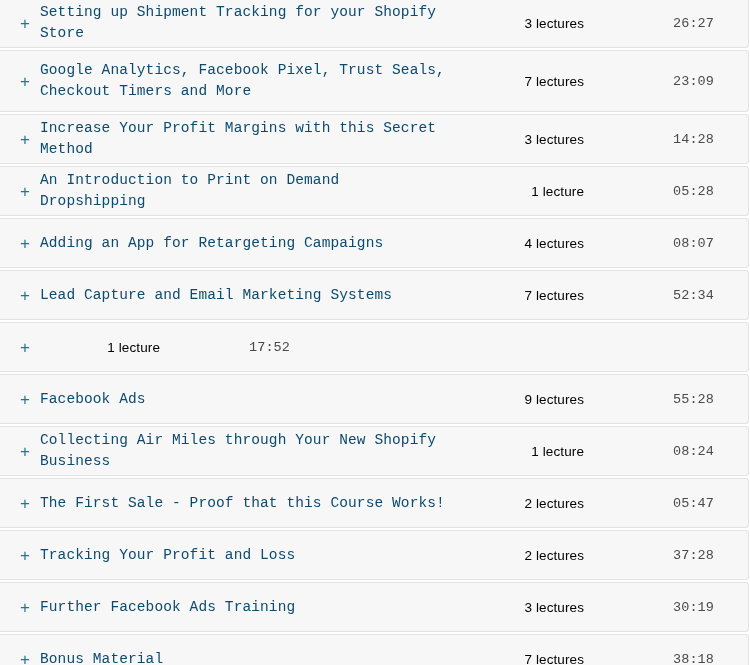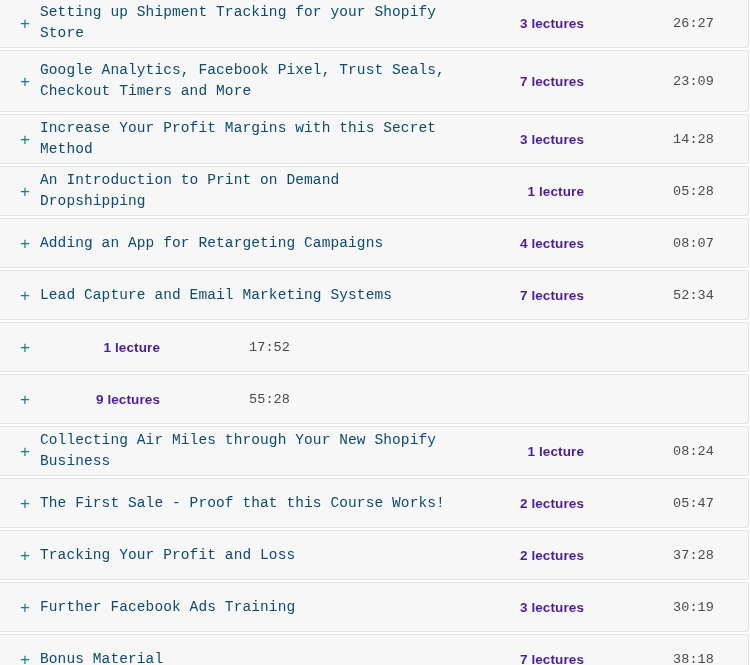--- a/index.html
+++ b/index.html
@@ -62,25 +62,24 @@
     letter-spacing: 0.1px;
     padding-right: 14px;
     max-width: 410px;
     font-family: Liberation Mono, monospace;
   }
 
   .lecture-count {
     flex: 0 0 auto;
     width: 120px;
     text-align: right;
-    color: #4c1d95;
+    color: #000000;
     font-size: 13.5px;
     letter-spacing: 0.1px;
     white-space: nowrap;
-    font-weight: bold;
   }
 
   .section-duration {
     flex: 0 0 auto;
     width: 130px;
     text-align: right;
     color: #4a4a4a;
     font-size: 13.5px;
     letter-spacing: 0.1px;
     white-space: nowrap;
@@ -127,20 +126,21 @@
       <span class="lecture-count">7 lectures</span>
       <span class="section-duration">52:34</span>
     </div>
     <div class="section-row">
       <span class="toggle-icon">+</span>
       <span class="lecture-count">1 lecture</span>
       <span class="section-duration">17:52</span>
     </div>
     <div class="section-row">
       <span class="toggle-icon">+</span>
+      <span class="section-title">Facebook Ads</span>
       <span class="lecture-count">9 lectures</span>
       <span class="section-duration">55:28</span>
     </div>
     <div class="section-row">
       <span class="toggle-icon">+</span>
       <span class="section-title">Collecting Air Miles through Your New Shopify Business</span>
       <span class="lecture-count">1 lecture</span>
       <span class="section-duration">08:24</span>
     </div>
     <div class="section-row">

